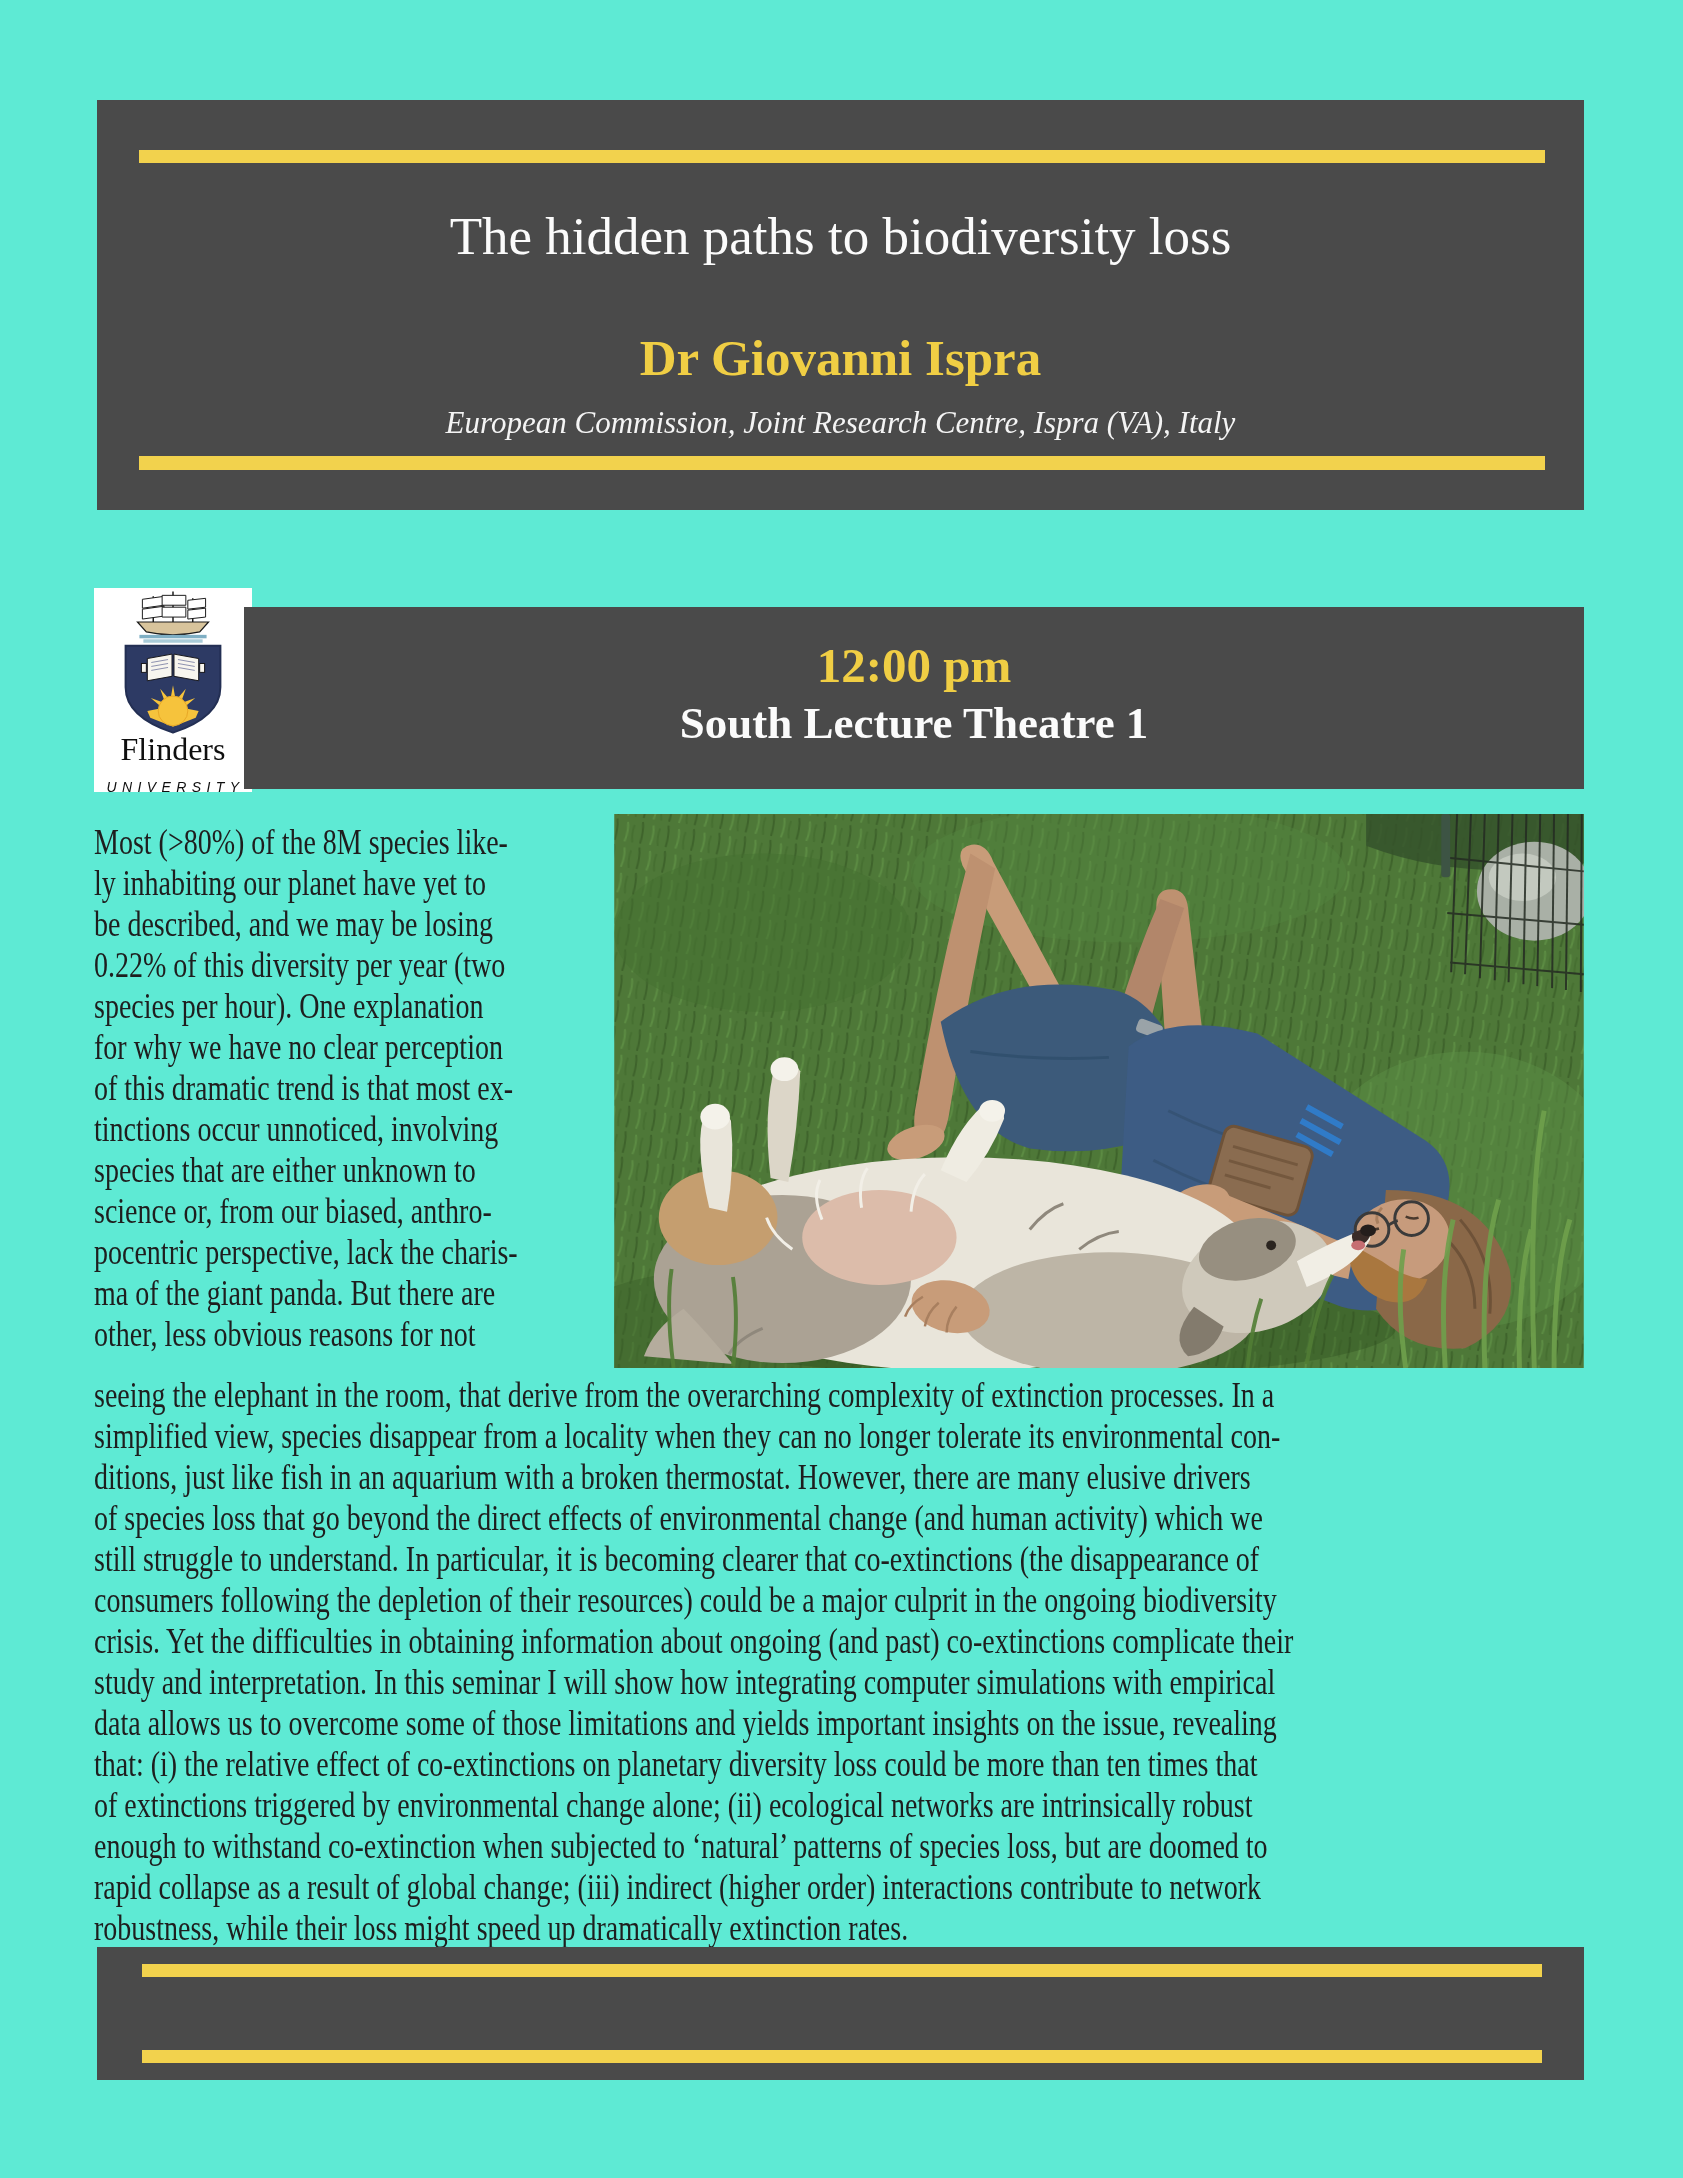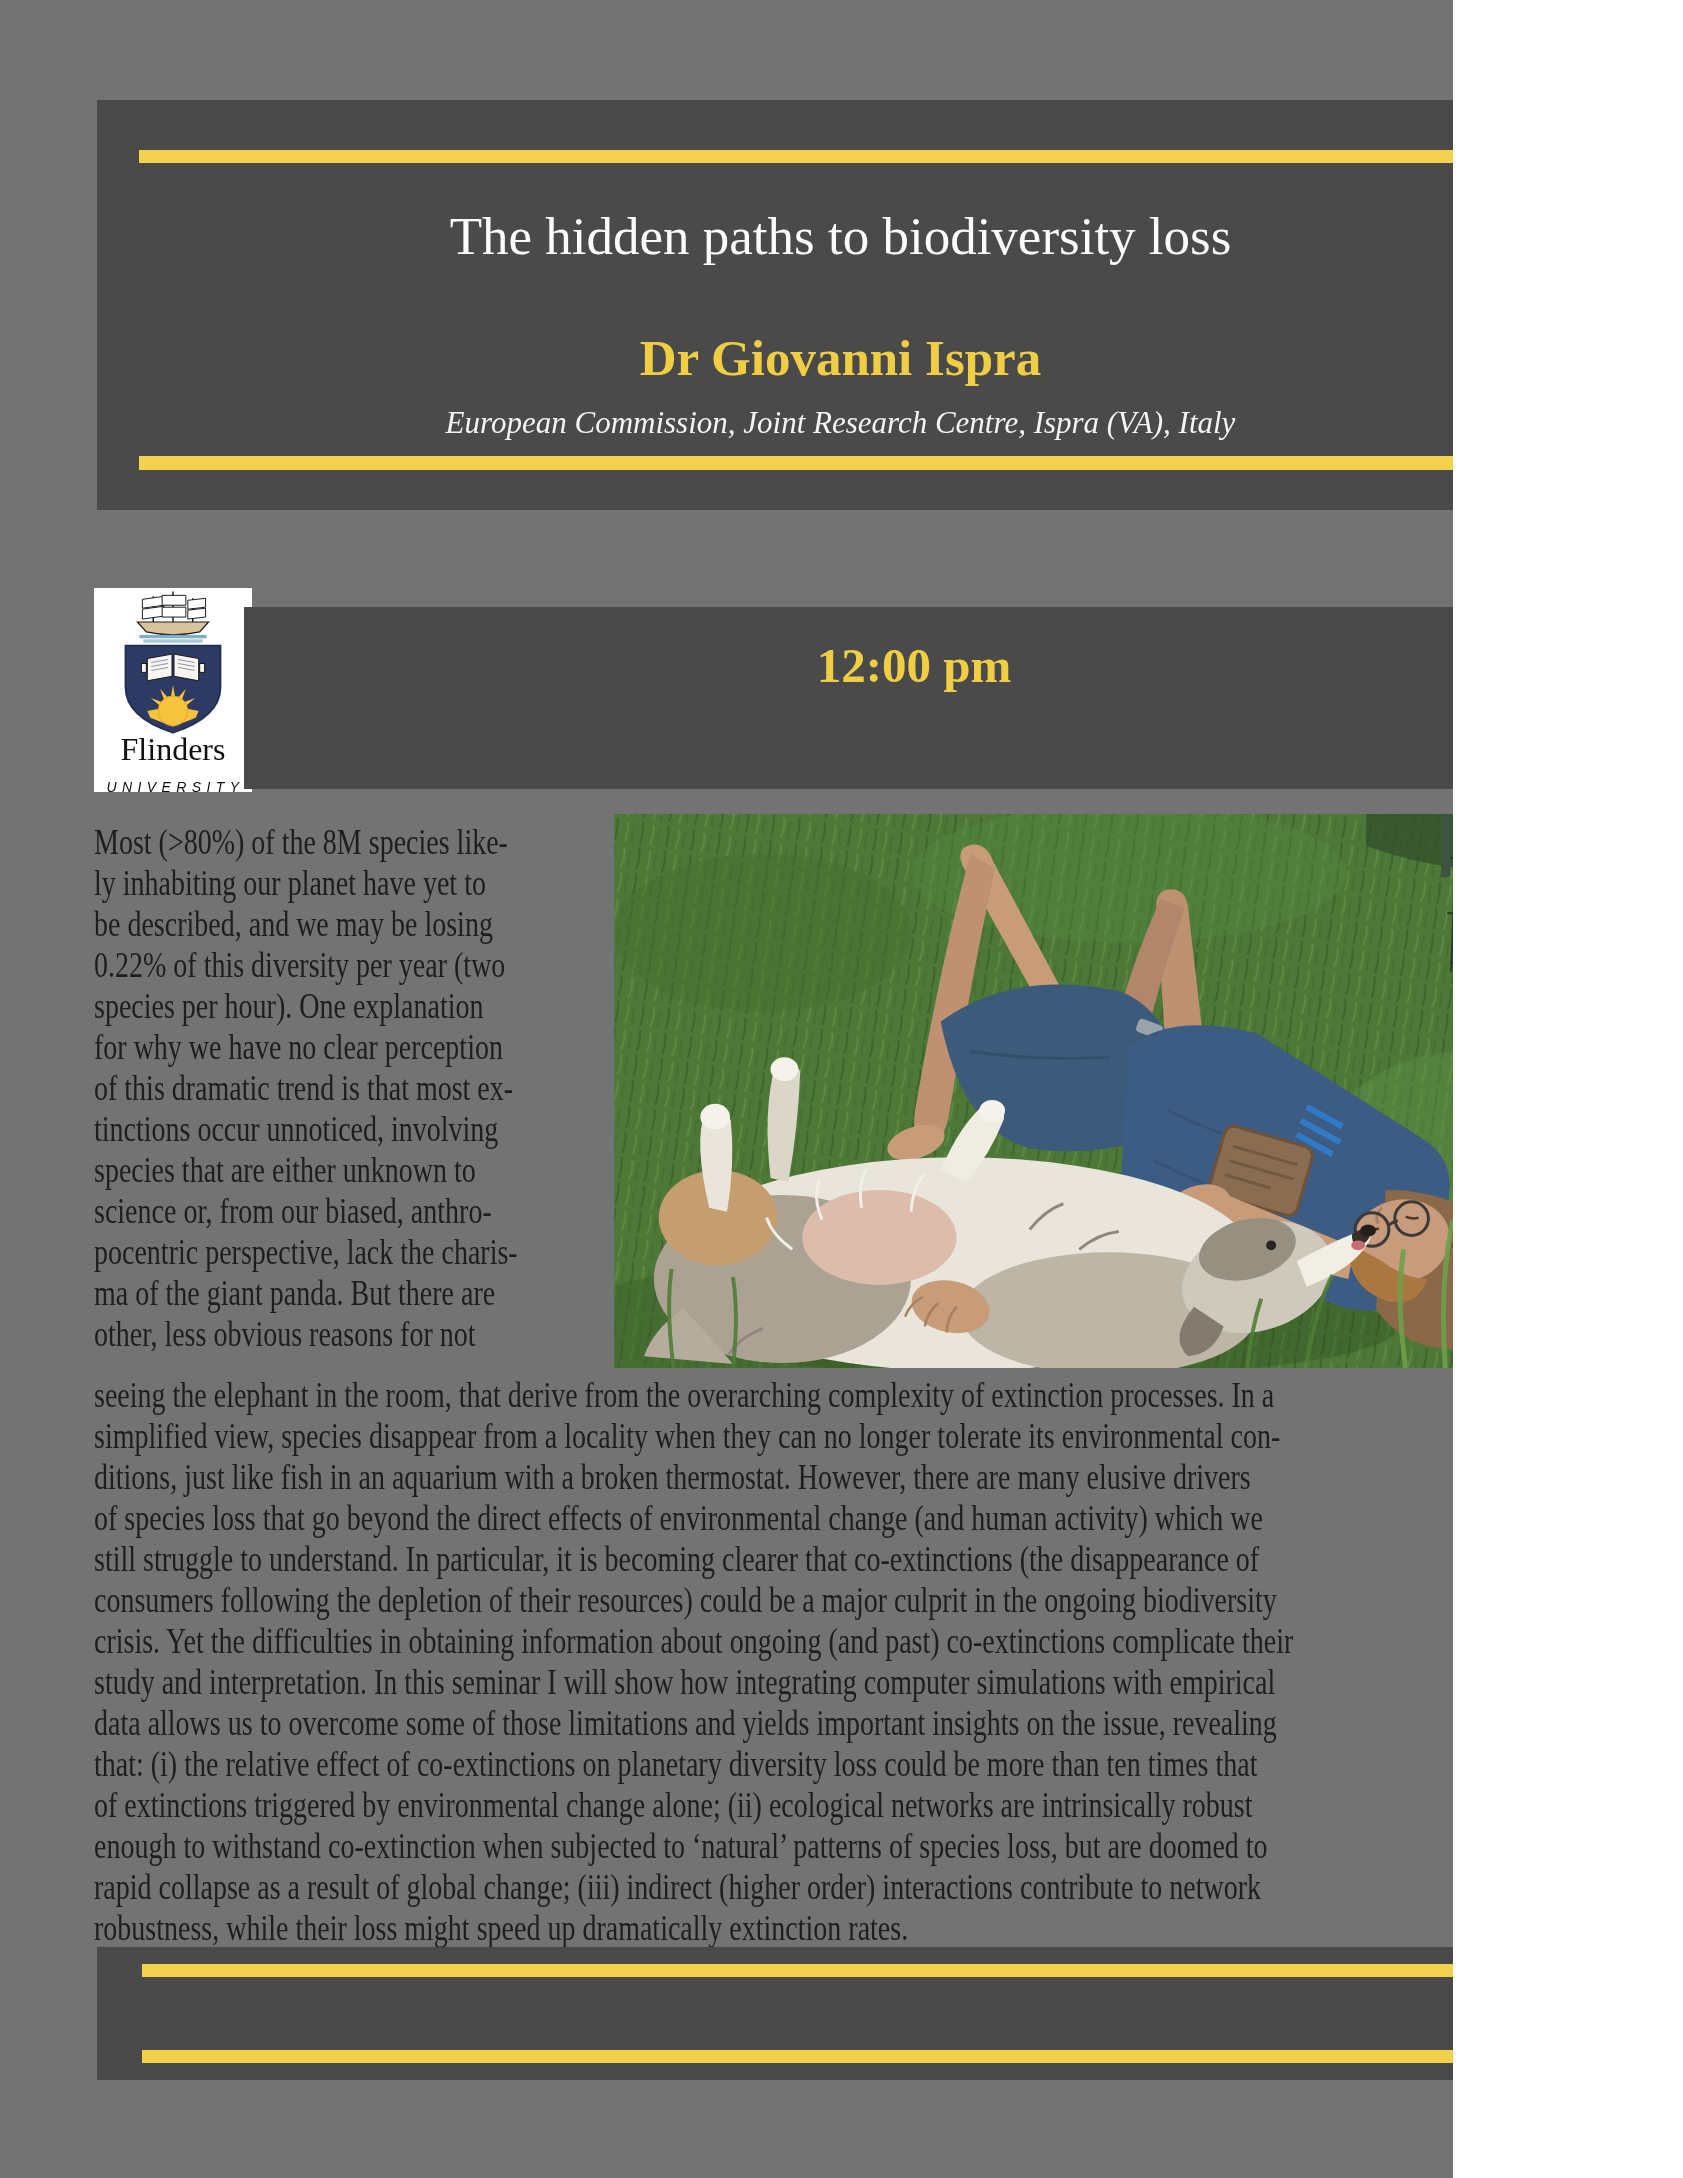--- a/index.html
+++ b/index.html
@@ -1,16 +1,16 @@
 <!DOCTYPE html>
 <html><head>
 <meta charset="utf-8">
 <style>
   html,body{margin:0;padding:0;background:#fff;}
-  .page{position:relative;width:1453px;height:2178px;background:#737373;
+  .page{position:relative;width:1683px;height:2178px;background:#5eead4;
         font-family:"Liberation Serif",serif;overflow:hidden;}
   .banner{position:absolute;background:#4A4A4A;}
   .hline{position:absolute;background:#F2D24D;}
 
   
   .header-box{left:97px;top:100px;width:1487px;height:410px;}
   .hl1{left:42px;top:50px;width:1406px;height:13px;}
   .hl2{left:42px;top:356px;width:1406px;height:14px;}
   .title{position:absolute;left:0;right:0;top:107px;text-align:center;
          font-size:53px;color:#FBFBFB;line-height:1.1;}
@@ -97,20 +97,21 @@
           <circle cx="80" cy="124" r="15" fill="#F6C33C" stroke="#E8A826" stroke-width="1"></circle>
         </g>
       </g>
     </svg>
     <div class="logo-name">Flinders</div>
     <div class="logo-sub">UNIVERSITY</div>
   </div>
 
   <div class="banner event-box">
     <div class="event-time">12:00 pm</div>
+    <div class="event-venue">South Lecture Theatre 1</div>
   </div>
 
   <div class="photo">
     <svg width="970" height="554" viewBox="0 0 980 560">
       <defs>
         <pattern id="grass" width="26" height="26" patternUnits="userSpaceOnUse" patternTransform="rotate(8)">
           <rect width="26" height="26" fill="#4E7838"></rect>
           <path d="M4,26 q2,-12 0,-22" stroke="#3E632B" stroke-width="2" fill="none"></path>
           <path d="M14,26 q3,-10 1,-20" stroke="#5C8C43" stroke-width="2" fill="none"></path>
           <path d="M22,26 q-2,-9 0,-18" stroke="#466F31" stroke-width="2" fill="none"></path>

